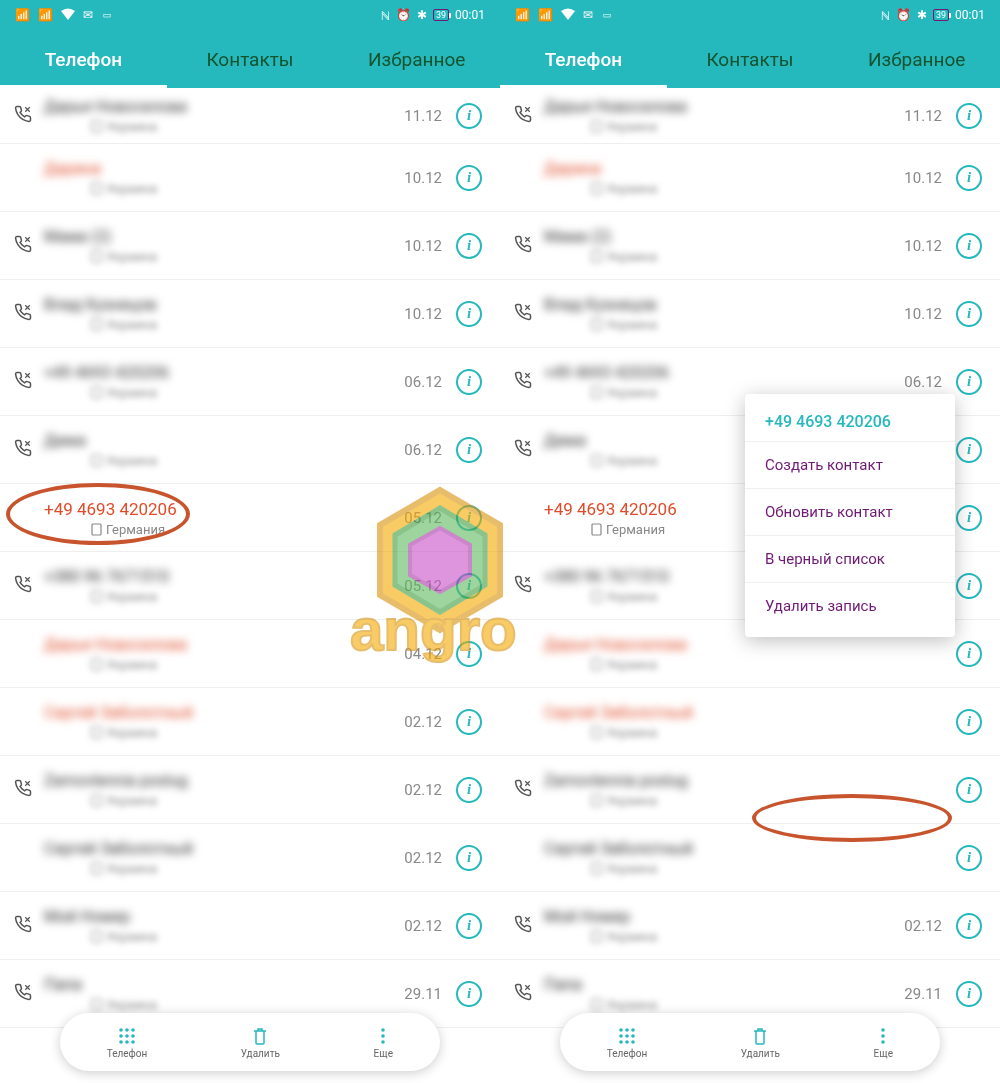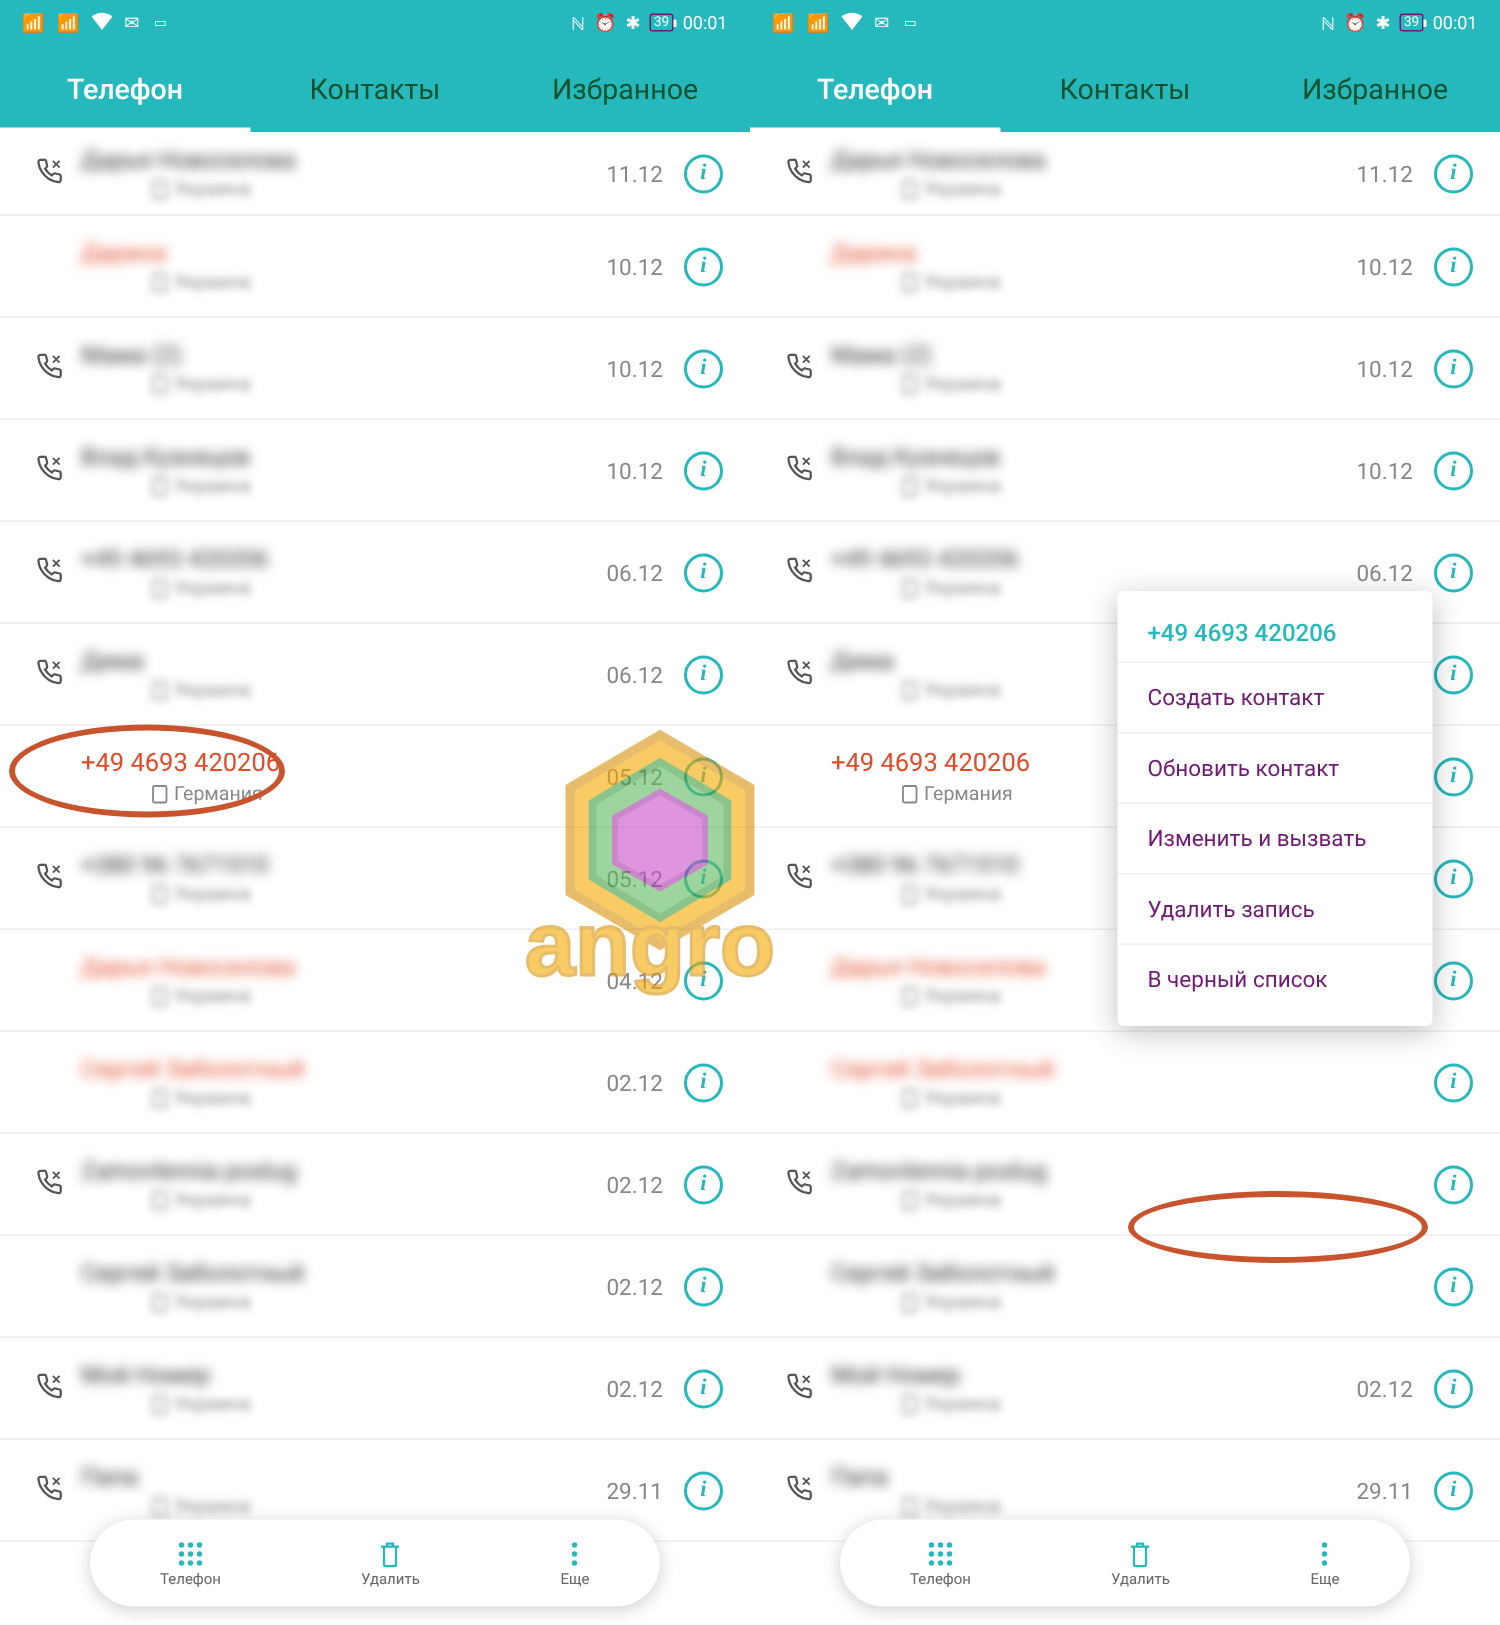--- a/index.html
+++ b/index.html
@@ -11,21 +11,21 @@
   .status-bar { height: 30px; background: #25B8BD; display: flex; align-items: center; justify-content: space-between; padding: 0 15px; color: white; font-size: 12px; }
   .status-left { display: flex; gap: 8px; align-items: center; }
   .status-right { display: flex; gap: 6px; align-items: center; font-size: 12px; }
   
   .tab-bar { height: 58px; background: #25B8BD; display: flex; align-items: center; position: relative; }
   .tab { flex: 1; text-align: center; color: #14532d; font-size: 19px; padding: 16px 0; cursor: pointer; }
   .tab.active { color: white; font-weight: 500; }
   .tab-indicator { position: absolute; bottom: 0; left: 0; width: 33.33%; height: 3px; background: white; }
   
   .call-list { height: 940px; overflow: hidden; position: relative; }
-  .call-item { display: flex; align-items: center; height: 68px; border-bottom: 1px solid #eee; padding: 0 18px 0 24px; }
+  .call-item { display: flex; align-items: center; height: 68px; border-bottom: 1px solid #eee; padding: 0 18px 0 14px; }
   .call-item.first { height: 56px; }
   .call-icon { width: 22px; margin-right: 8px; color: #555; flex-shrink:0; }
   .call-info { flex: 1; min-width:0; }
   .call-name { font-size: 16px; color: #333; filter: blur(4px); }
   .call-name.red { color: #e04c2a; }
   .call-name.clear { filter: none; font-size: 17px; }
   .call-sub { font-size: 13px; color: #888; margin-top: 3px; display: flex; align-items: center; gap: 4px; margin-left: 47px; }
   .call-sub.clear-sub { filter: none; }
   .call-sub-blur { filter: blur(3px); }
   .call-date { font-size: 15px; color: #888; margin-right: 14px; }
@@ -598,23 +598,22 @@
           </div>
           <div class="call-date">29.11</div>
           <div class="info-btn">i</div>
         </div>
       </div>
 
   <div class="context-menu">
     <div class="ctx-header">+49 4693 420206</div>
     <div class="ctx-item">Создать контакт</div>
     <div class="ctx-item">Обновить контакт</div>
-    <div class="ctx-item">Изменить и вызвать</div>
+    <div class="ctx-item">В черный список</div>
     <div class="ctx-item">Удалить запись</div>
-    <div class="ctx-item">В черный список</div>
   </div>
   <div class="circle-mark1 mark1-right"></div>
 
   <div class="bottom-bar">
     <div class="bottom-btn">
       <svg width="20" height="20" viewBox="0 0 20 20">
             <g fill="#25B8BD">
               <circle cx="4" cy="4" r="1.8"></circle>
               <circle cx="10" cy="4" r="1.8"></circle>
               <circle cx="16" cy="4" r="1.8"></circle>

